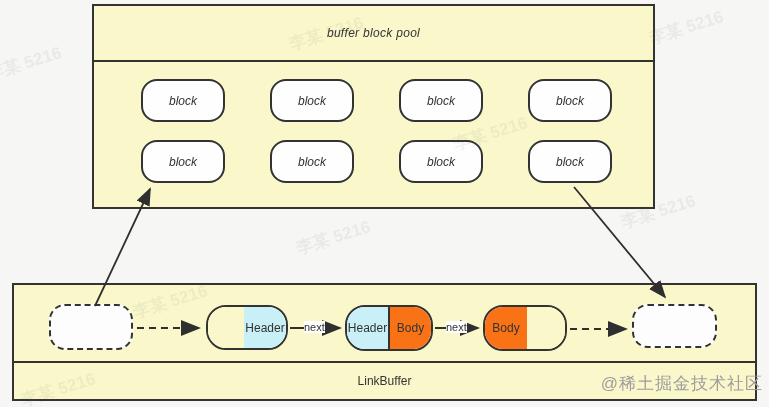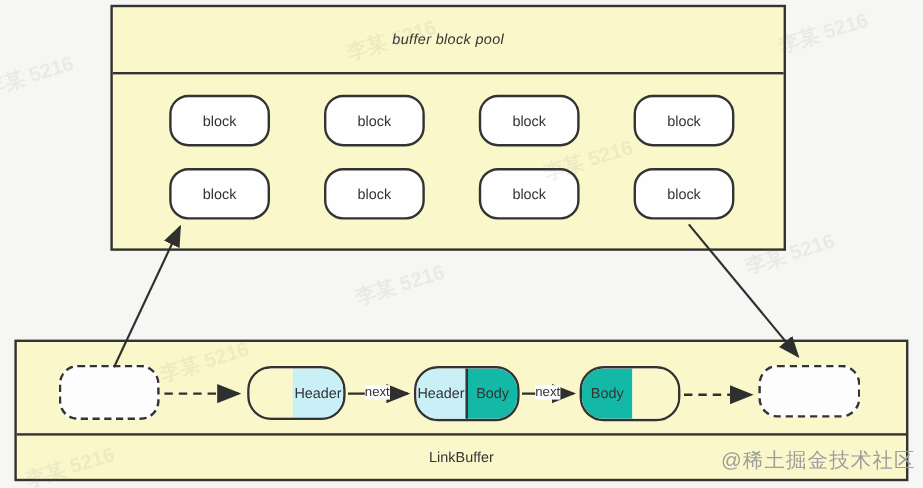--- a/index.html
+++ b/index.html
@@ -14,21 +14,21 @@
     background:#faf8cb; border:2px solid #333; box-sizing:border-box;
   }
   .pool-title {
     height:56px; box-sizing:border-box; border-bottom:2px solid #333;
     display:flex; align-items:center; justify-content:center;
     font-size:12px; letter-spacing:0.3px;font-style:italic;
   }
   .block {
     position:absolute; width:84px; height:43px; box-sizing:border-box;
     background:#fefefe; border:2px solid #333; border-radius:16px;
-    display:flex; align-items:center; justify-content:center; font-size:12px;
+    display:flex; align-items:center; justify-content:center; font-size:12px;font-style:italic;
   }
 
   
   .lb {
     position:absolute; left:12px; top:283px; width:745px; height:118px;
     background:#faf8cb; border:2px solid #333; box-sizing:border-box;
   }
   .lb-footer {
     position:absolute; left:0; right:0; bottom:0; height:38px; box-sizing:border-box;
     border-top:2px solid #333; display:flex; align-items:center; justify-content:center;
@@ -41,21 +41,21 @@
     border:2px solid #333; border-radius:20px; background:#fdfdfd;
   }
   .node.dashed { border-style:dashed; border-radius:16px; }
   .node.split { display:flex; overflow:hidden; }
   .seg {
     height:100%; display:flex; align-items:center; justify-content:center;
     font-size:12px; color:#333; flex:0 0 auto;
   }
   .seg.cream { background:#faf8cb; }
   .seg.cyan  { background:#c9f0f7; }
-  .seg.blue  { background:#14b8a6; }
+  .seg.blue  { background:#f97316; }
   .seg.divided { border-left:2px solid #333; box-sizing:border-box; }
 
   .next-label {
     position:absolute; z-index:6; background:#ffffff; padding:0 0;
     font-size:11px; color:#333;
   }
 
   
   svg.arrows { position:absolute; left:0; top:0; z-index:5; pointer-events:none; }
 

